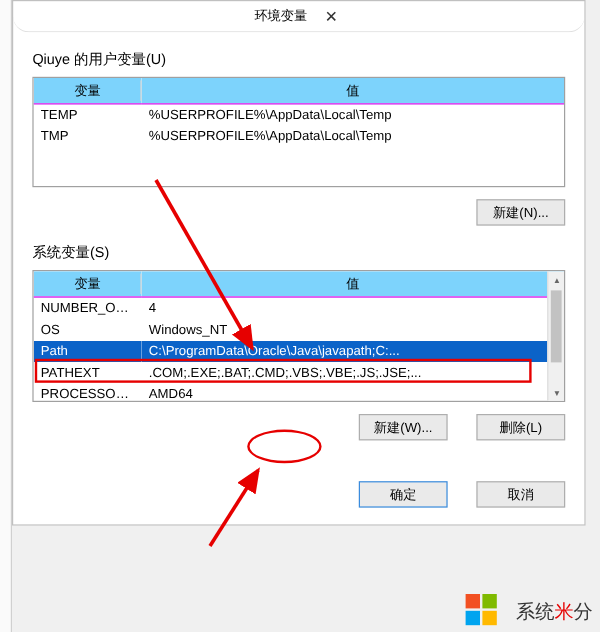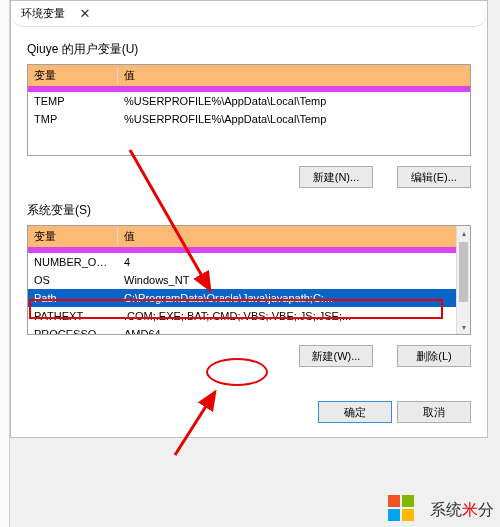--- a/index.html
+++ b/index.html
@@ -16,21 +16,21 @@
       position: absolute;
       left: 10px; top: 0;
       width: 478px;
       background: #ffffff;
       border: 1px solid #c0c0c0;
     }
     .titlebar {
       height: 26px;
       display: flex;
       align-items: center;
-      justify-content: flex-start;
+      justify-content: center;
       padding: 0 0 0 10px;
       border-bottom: 1px solid #e0e0e0;
       border-radius: 13px;
     }
     .titlebar .title { font-size: 11px; }
     .close-btn {
       width: 40px; height: 25px;
       display: flex; align-items: center; justify-content: center;
       font-size: 13px; color: #333;
       cursor: pointer;
@@ -47,25 +47,25 @@
     }
     .sys-table-box {
       border: 1px solid #a0a0a0;
       background: #fff;
       height: 110px;
       overflow: hidden;
       position: relative;
     }
     table { width: 100%; border-collapse: collapse; font-size: 11px; }
     th {
-      text-align: left;
+      text-align: center;
       font-weight: normal;
       padding: 3px 6px;
-      border-bottom: 6px solid #d946ef;
-      background: #fdba74;
+      border-bottom: 1px solid #d946ef;
+      background: #7dd3fc;
       position: relative;
     }
     th:first-child { width: 90px; }
     th::after {
       content: "";
       position: absolute;
       right: 0; top: 2px; bottom: 2px;
       width: 1px; background: #d8d8d8;
     }
     th:last-child::after { display: none; }
@@ -97,21 +97,21 @@
     .btn {
       min-width: 74px;
       height: 22px;
       border: 1px solid #aeaeae;
       background: #eaeaea;
       font-size: 11px;
       display: inline-flex; align-items: center; justify-content: center;
       cursor: pointer;
     }
     .bottom-row {
-      display: flex; justify-content: flex-end; gap: 5px;
+      display: flex; justify-content: flex-end; gap: 24px;
       padding: 8px 16px 14px 16px;
     }
     
     .anno { position: absolute; pointer-events: none; }
     .red-box {
       border: 2px solid #e60000;
       left: 29px; top: 299px; width: 414px; height: 20px;
     }
     .red-ellipse {
       border: 2px solid #e60000; border-radius: 50%;
@@ -169,21 +169,20 @@
             </tr>
             <tr>
               <td>TMP</td>
               <td>%USERPROFILE%\AppData\Local\Temp</td>
             </tr>
           </tbody>
         </table>
       </div>
       <div class="btn-row">
         <div class="btn">新建(N)...</div>
-        <div class="btn">编辑(E)...</div>
       </div>
     </div>
 
     <div class="group" style="">
       <span class="group-label">系统变量(S)</span>
       <div class="sys-table-box">
         <table>
           <thead>
             <tr>
               <th>变量</th>

